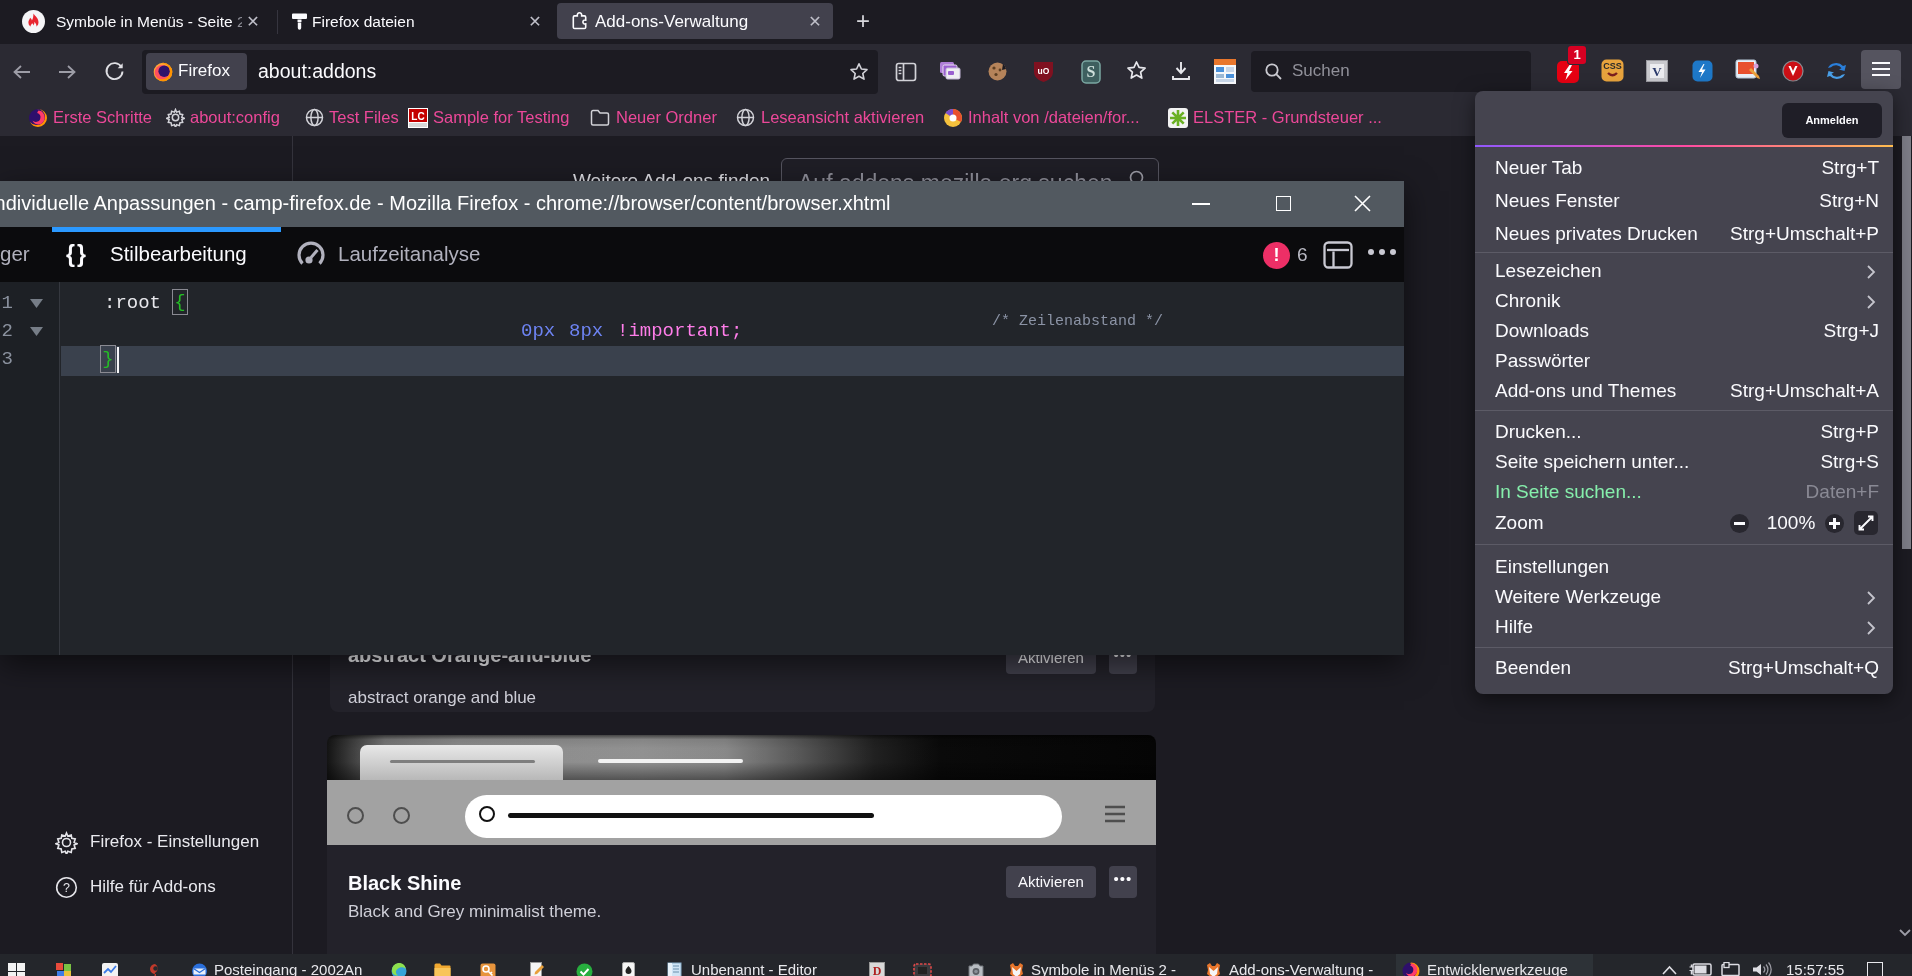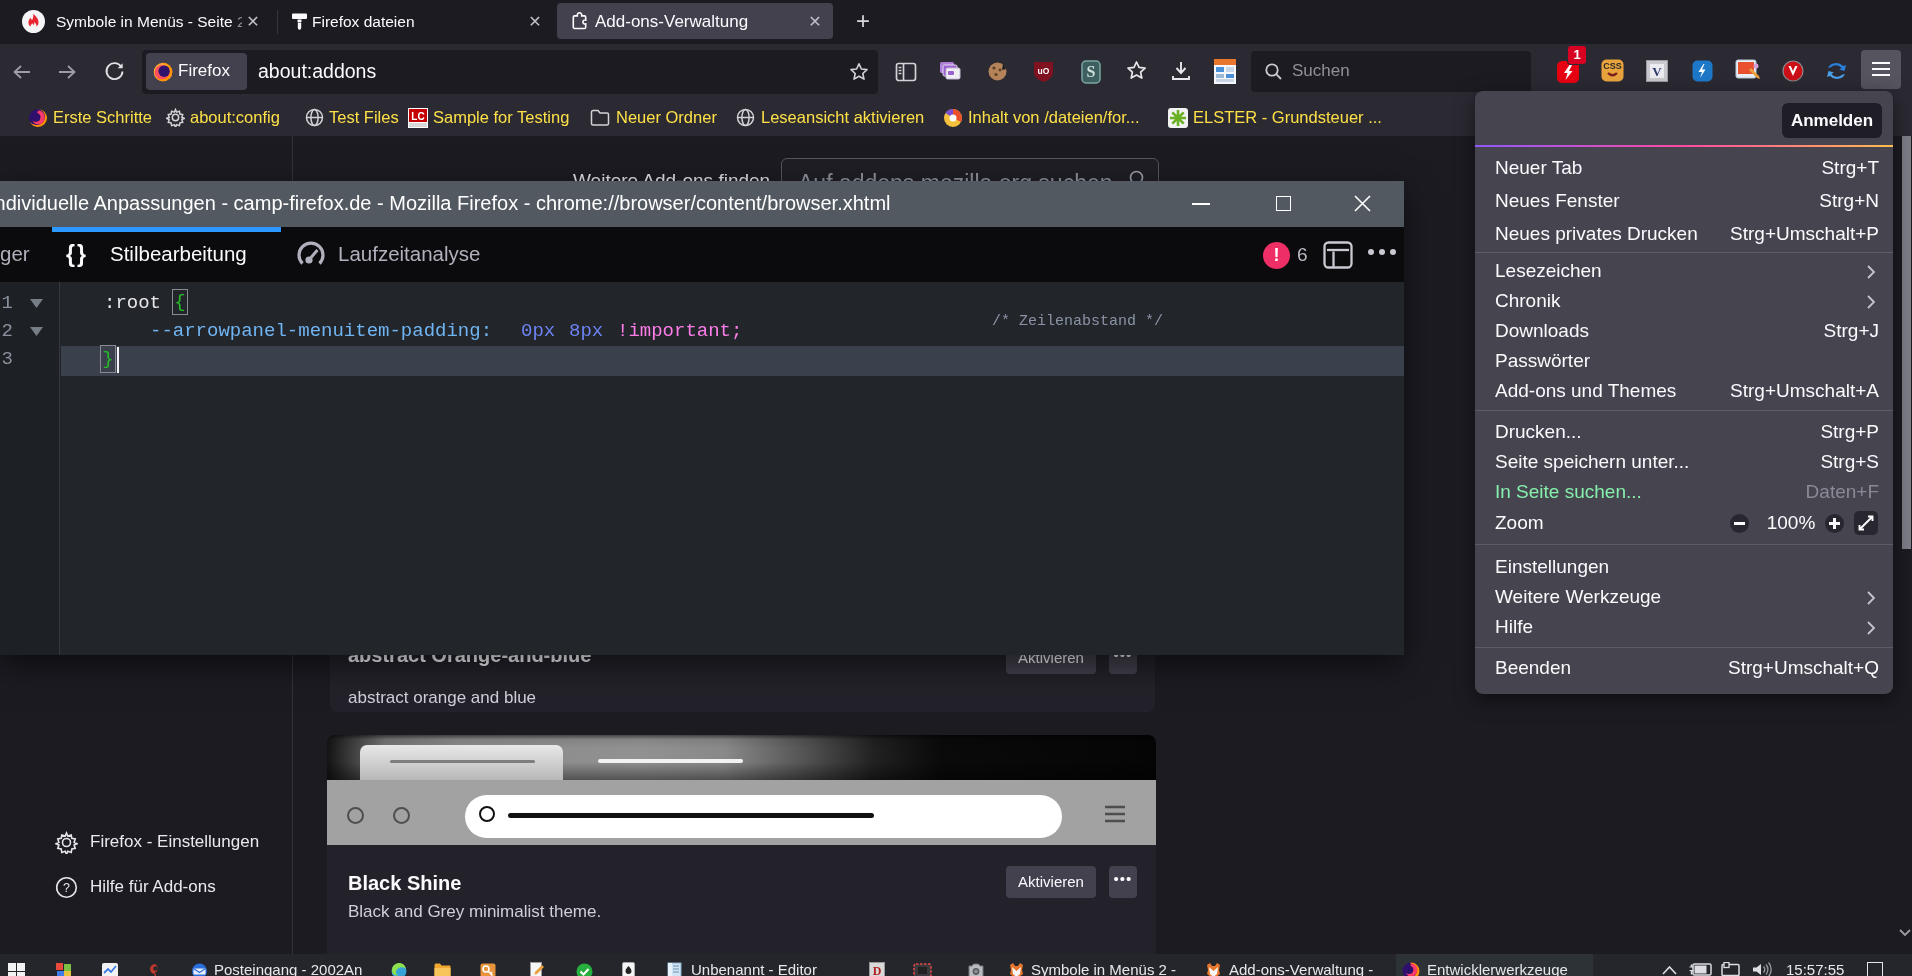--- a/index.html
+++ b/index.html
@@ -206,21 +206,21 @@
   </div>
 
   <div class="abs" style="left:1861px;top:6px;width:40px;height:39px;background:#55545f;border-radius:4px"></div>
   <div class="abs" style="left:1872px;top:17px;width:18px;height:16px">
     <svg width="18" height="16" viewBox="0 0 18 16">
           <path d="M0 2 h18 M0 8 h18 M0 14 h18" stroke="#fbfbfe" stroke-width="1.9"></path>
         </svg>
   </div>
 </div>
 
-<div class="abs" id="bookmarks" style="left:0;top:100px;width:1912px;height:36px;background:#2b2a33;font-size:16.5px;color:#fde047">
+<div class="abs" id="bookmarks" style="left:0;top:100px;width:1912px;height:36px;background:#2b2a33;font-size:16.5px;color:#ec4899">
   <div class="abs" style="left:28px;top:8px;width:20px;height:20px">
     <svg width="20" height="20" viewBox="0 0 20 20">
           <circle cx="10" cy="10" r="9" fill="#2e0f6c"></circle>
           <path d="M10 1 a9 9 0 0 1 0 18 a9.4 9.4 0 0 1 -8 -5 a8 8 0 0 0 7 3 a7.5 7.5 0 0 0 0 -16 Z" fill="#ff9400"></path>
           <path d="M10.5 2.5 c3 0 6.2 2.8 6.2 7 s-3.2 7 -6.2 7 a6.5 6.5 0 0 1 -6 -4 c.8 .8 2 1.4 3.2 1.4 a4.6 4.6 0 0 0 1.5 -9 c.3 -.9 .8 -1.8 1.3 -2.4 Z" fill="#ff3b6b"></path>
         </svg>
   </div>
   <div class="abs" style="left:53px;top:8px">Erste Schritte</div>
   <div class="abs" style="left:166px;top:8px;width:19px;height:19px">
     <svg width="19" height="19" viewBox="0 0 19 19">
@@ -404,33 +404,32 @@
       </div>
   <div class="abs" style="left:30px;top:146px;width:13px;height:9px">
         <svg width="13" height="9" viewBox="0 0 13 9">
           <path d="M0 0 h13 l-6.5 9 Z" fill="#767d87"></path>
         </svg>
       </div>
 
   <div class="abs mono" style="left:104px;top:111px;color:#e8e8ec;font-size:19px">:root</div>
   <div class="abs mono" style="left:172px;top:108px;width:16px;height:26px;border:1px solid #8a8a92;color:#25bd25;font-size:19px;text-align:center;line-height:24px">{</div>
 
-  <div class="abs mono" style="left:150px;top:139px;color:#70b5f3;font-size:19px">--arrowpanel-menuitem-padding:</div>
   <div class="abs mono" style="left:521px;top:139px;color:#6d83f2;font-size:19px">0px</div>
   <div class="abs mono" style="left:569px;top:139px;color:#6d83f2;font-size:19px">8px</div>
   <div class="abs mono" style="left:617px;top:139px;color:#ff7de9;font-size:19px">!important;</div>
   <div class="abs mono" style="left:992px;top:132px;color:#8b93a5;font-size:15px">/* Zeilenabstand */</div>
 
   <div class="abs mono" style="left:100px;top:164px;width:16px;height:28px;border:1px solid #8a8a92;color:#25bd25;font-size:19px;text-align:center;line-height:26px">}</div>
   <div class="abs" style="left:117px;top:166px;width:2px;height:26px;background:#f5f5f7"></div>
 </div>
 
 <div class="abs" id="menu" style="left:1475px;top:91px;width:418px;height:603px;background:#45444f;border-radius:8px;box-shadow:0 6px 20px rgba(0,0,0,.5);color:#fbfbfe;font-size:19px">
 
-  <div class="abs" style="left:307px;top:12px;width:100px;height:35px;background:#1f1e27;border-radius:6px;text-align:center;line-height:35px;font-size:17px;font-weight:bold">Anmelden</div>
+  <div class="abs" style="left:307px;top:12px;width:100px;height:35px;background:#1f1e27;border-radius:6px;text-align:center;line-height:35px;font-size:11px;font-weight:bold">Anmelden</div>
   <div class="abs" style="left:0;top:54px;width:418px;height:2px;background:linear-gradient(90deg,#9059ff,#ff4aa2 50%,#ffbd4f)"></div>
 
   <div class="abs" style="left:20px;top:66px">Neuer Tab</div>
       <div class="abs" style="right:14px;top:66px">Strg+T</div>
   <div class="abs" style="left:20px;top:99px">Neues Fenster</div>
       <div class="abs" style="right:14px;top:99px">Strg+N</div>
   <div class="abs" style="left:20px;top:132px">Neues privates Drucken</div>
       <div class="abs" style="right:14px;top:132px">Strg+Umschalt+P</div>
   <div class="abs" style="left:0;top:161px;width:418px;height:1px;background:#5c5b66"></div>
 

